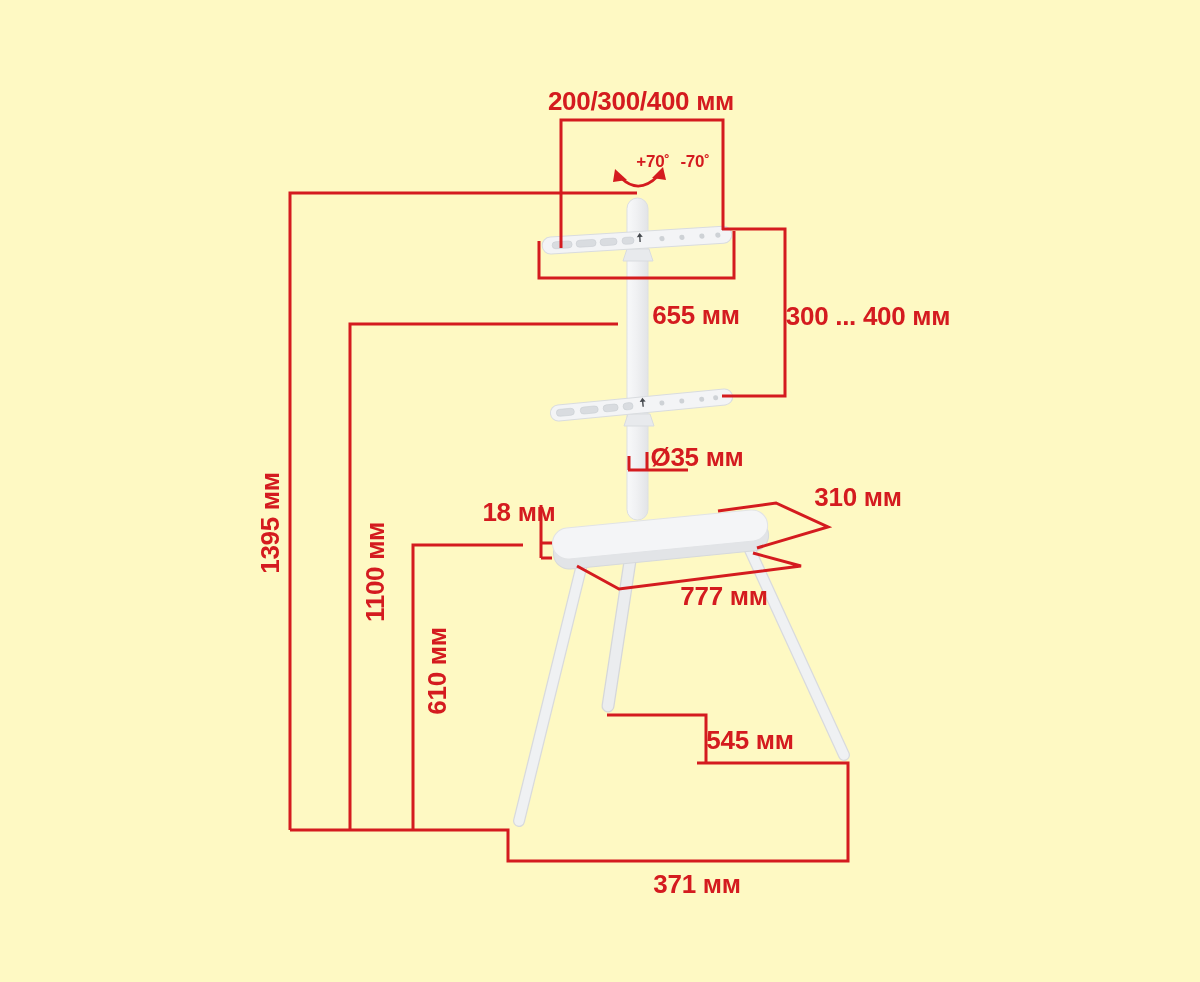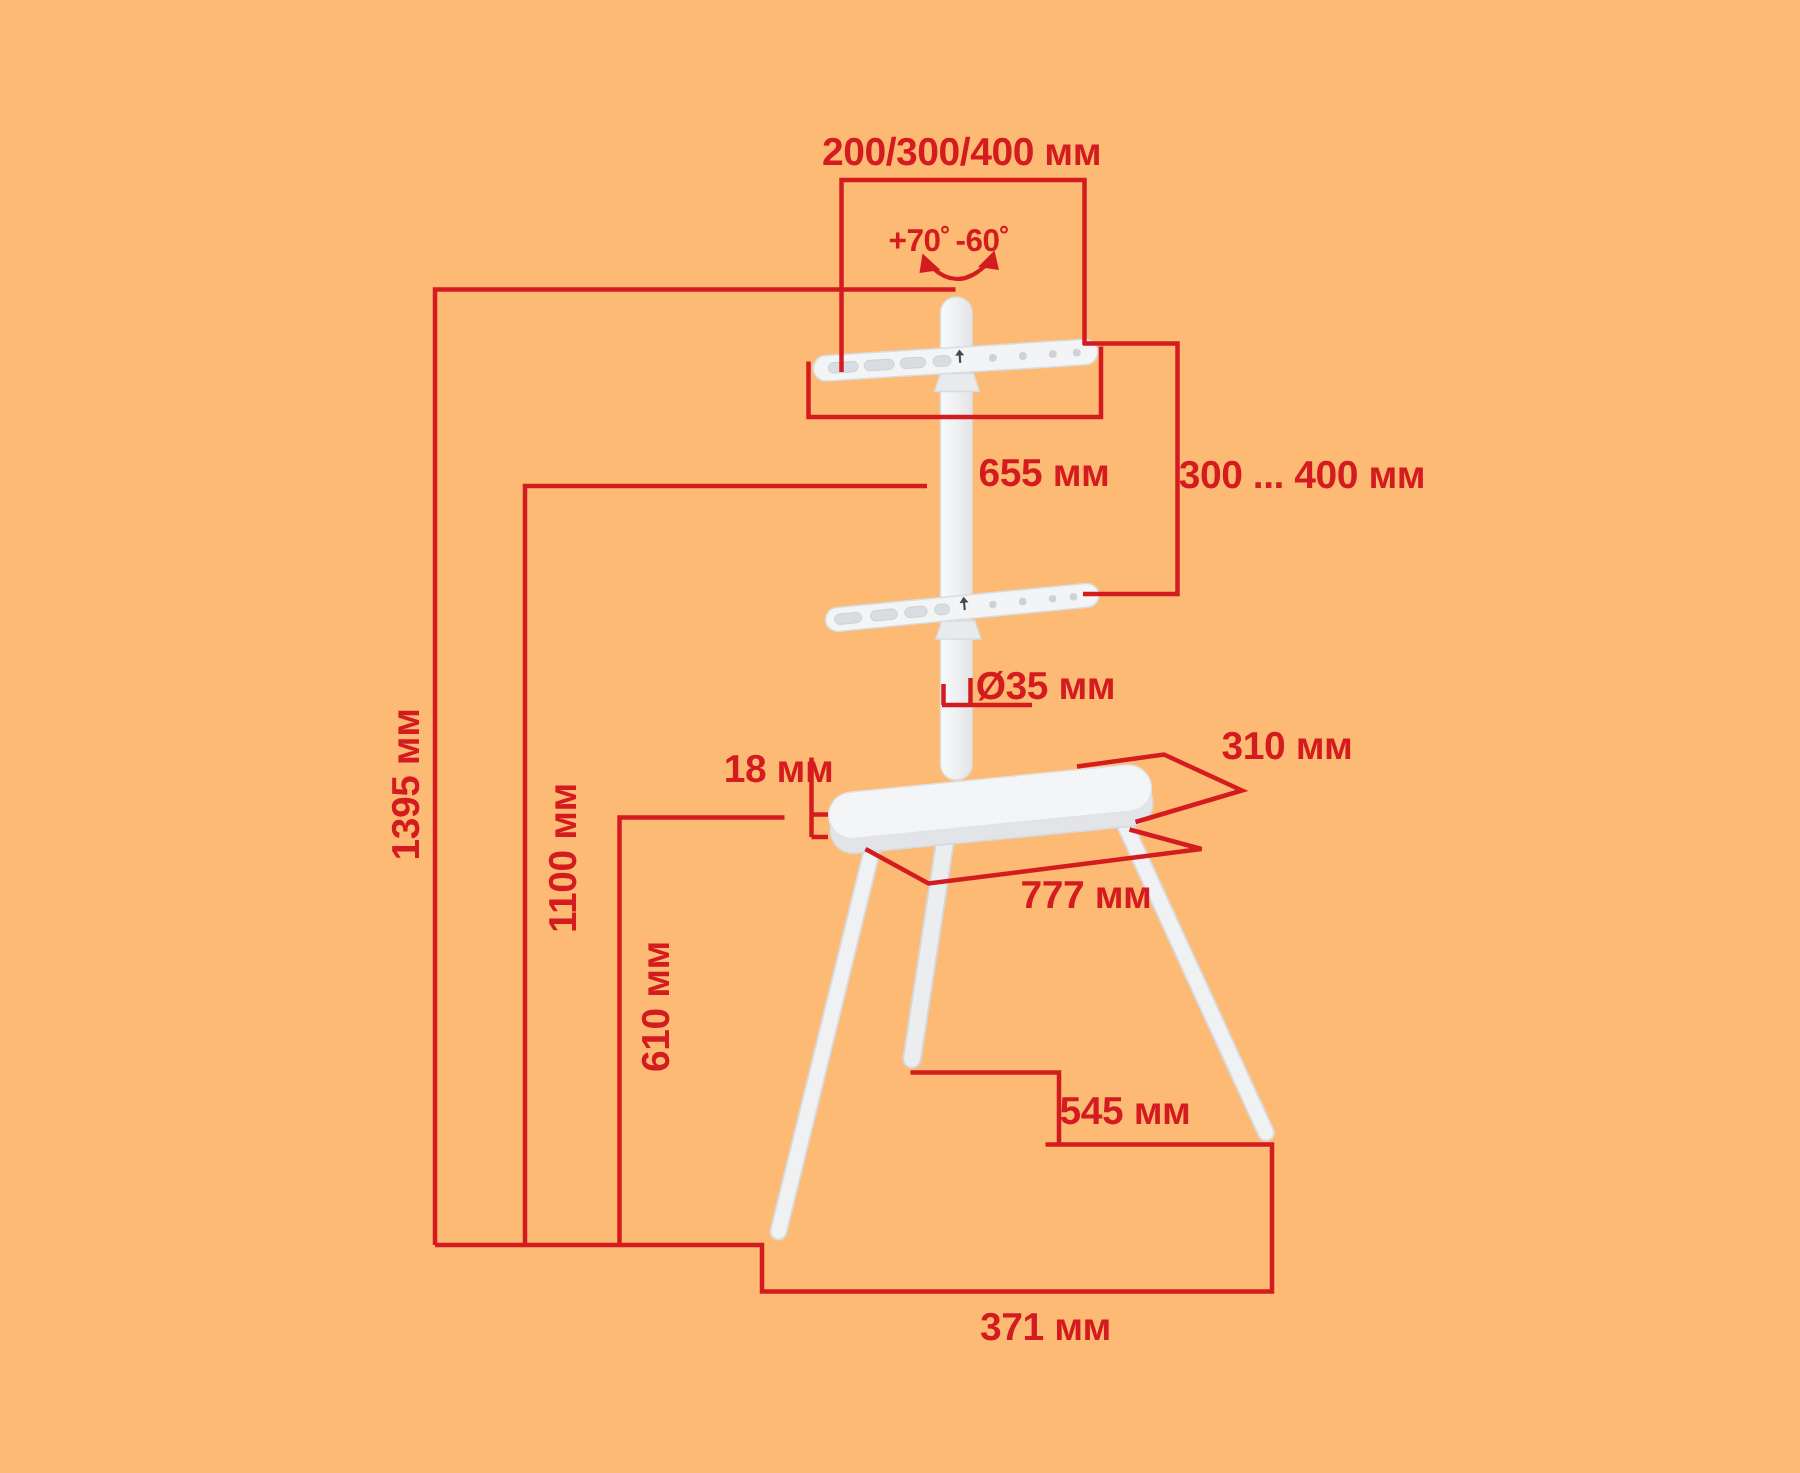--- a/index.html
+++ b/index.html
@@ -1,35 +1,35 @@
 <!DOCTYPE html>
 <html><head>
 <meta charset="utf-8">
 <style>
   html,body{margin:0;padding:0;background:#ffffff;}
   .canvas{
     position:relative;
     width:1200px;height:982px;
-    background:#fdba74;
+    background:#fef9c3;
     overflow:hidden;
     font-family:"Liberation Sans","DejaVu Sans",sans-serif;
   }
   .canvas svg{position:absolute;left:0;top:0;}
   .dim-label{
     position:absolute;
     transform:translate(-50%,-50%);
     font-weight:700;
     font-size:26px;
     letter-spacing:-0.3px;
     color:#d41b1f;
     white-space:nowrap;
     line-height:1;
   }
   .dim-label.rot{transform:translate(-50%,-50%) rotate(-90deg);}
-  .dim-label.small{font-size:21px;}
+  .dim-label.small{font-size:17px;margin-left:40px;}
 </style>
 </head>
 <body>
 
 <div class="canvas">
 
   <svg width="1200" height="982" viewBox="0 0 1200 982">
     <defs>
       <linearGradient id="gradPole" x1="0" y1="0" x2="1" y2="0">
         <stop offset="0" stop-color="#f8f9fa"></stop>
@@ -116,21 +116,21 @@
       <path d="M621 178 Q639 195 658 176" stroke="#d41b1f" stroke-width="2.6" fill="none"></path>
       <polygon points="615,169 613,182 627,180" fill="#d41b1f"></polygon>
       <polygon points="663,167 666,180 652,178" fill="#d41b1f"></polygon>
     </g>
   </svg>
 
   <div class="dim-label" style="left:641px;top:101px">200/300/400 мм</div>
 
   <div class="dim-label small" style="left:613px;top:161px">+70˚</div>
 
-  <div class="dim-label small" style="left:655px;top:161px">-60˚</div>
+  <div class="dim-label small" style="left:655px;top:161px">-70˚</div>
 
   <div class="dim-label" style="left:696px;top:315px">655 мм</div>
 
   <div class="dim-label" style="left:868px;top:316px">300 ... 400 мм</div>
 
   <div class="dim-label" style="left:697px;top:457px">Ø35 мм</div>
 
   <div class="dim-label" style="left:858px;top:497px">310 мм</div>
 
   <div class="dim-label" style="left:519px;top:512px">18 мм</div>

